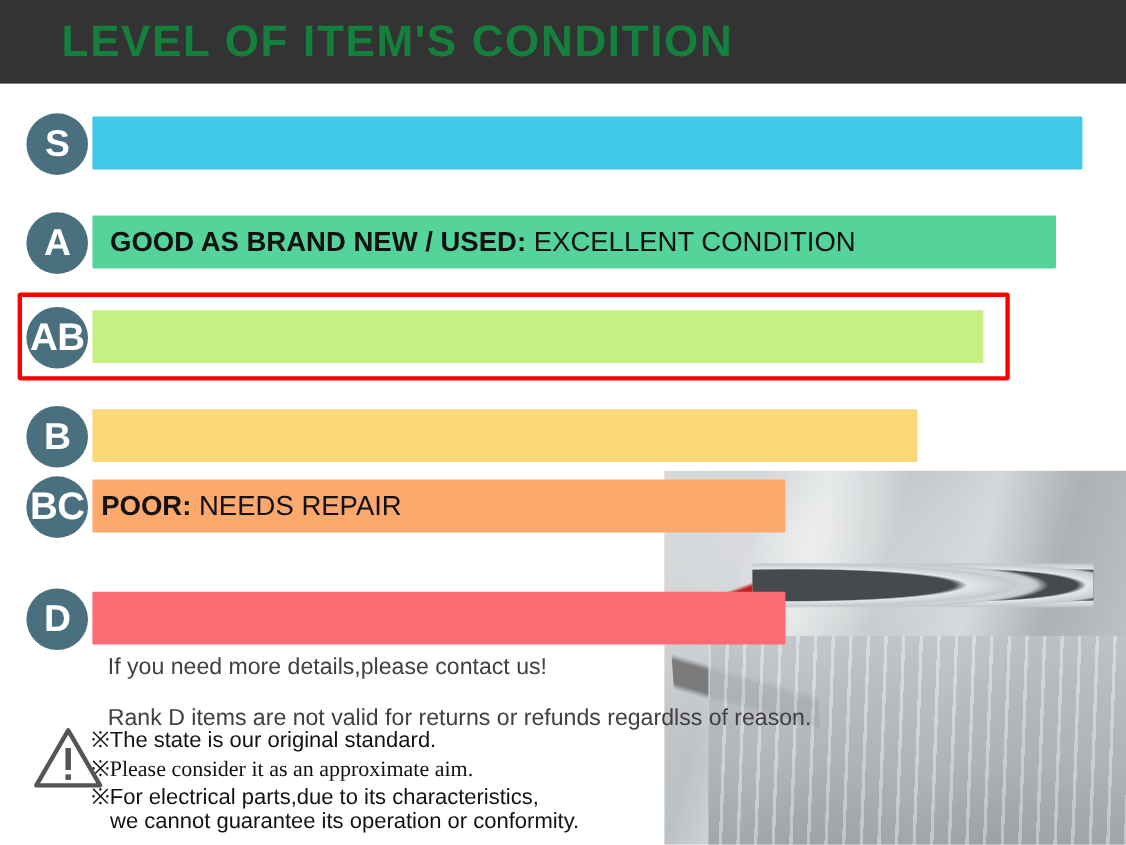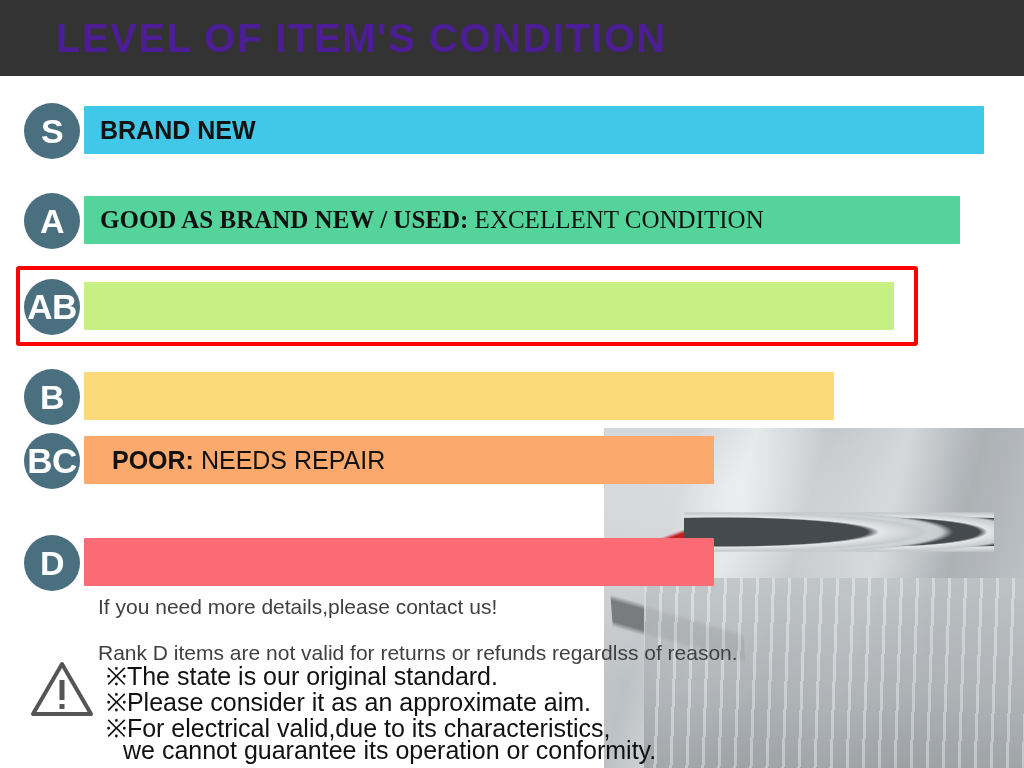--- a/index.html
+++ b/index.html
@@ -23,21 +23,21 @@
     height: 76px;
     background: #333333;
   }
   #header-title {
     position: absolute;
     left: 56px;
     top: 16px;
     font-size: 40px;
     font-weight: bold;
     letter-spacing: 1.5px;
-    color: #4c1d95;
+    color: #15803d;
     white-space: nowrap;
   }
 
   
   #engine-photo {
     position: absolute;
     right: 0;
     bottom: 0;
     width: 420px;
     height: 340px;
@@ -150,22 +150,22 @@
   .note-red {
     position: absolute;
     left: 98px;
     font-size: 21px;
     font-weight: normal;
     color: #404040;
     white-space: nowrap;
   }
   .note-black {
     position: absolute;
-    left: 106px;
-    font-size: 25px;
+    left: 83px;
+    font-size: 20px;
     color: #111111;
     white-space: nowrap;
     text-align: center;
   }
 
   #warning-icon {
     position: absolute;
     left: 30px;
     top: 660px;
     width: 64px;
@@ -179,62 +179,59 @@
 <div id="header-title">LEVEL OF ITEM'S CONDITION</div>
 
 <div id="engine-photo">
   <div id="engine-harness"></div>
 </div>
 <div id="engine-red-wire"></div>
 
 <div class="rank-row" style="top:106px;">
   <div class="rank-bar" style="width:900px; background:#41c8e8;"></div>
   <div class="rank-badge">S</div>
-  <div class="rank-text" style="left:100px;">
-    <span class="lead">BRAND NEW</span><span></span>
-  </div>
 </div>
 
 <div class="rank-row" style="top:196px;">
   <div class="rank-bar" style="width:876px; background:#54d49a;"></div>
   <div class="rank-badge">A</div>
-  <div class="rank-text" style="left:100px;font-family:Liberation Serif, serif;">
+  <div class="rank-text" style="left:100px;">
     <span class="lead">GOOD AS BRAND NEW / USED:</span><span> EXCELLENT CONDITION</span>
   </div>
 </div>
 
 <div class="rank-row" style="top:282px;">
   <div class="rank-bar" style="width:810px; background:#c6ef84;"></div>
   <div class="rank-badge two-letter">AB</div>
 </div>
 <div id="highlight-box"></div>
 
 <div class="rank-row" style="top:372px;">
   <div class="rank-bar" style="width:750px; background:#fbd978;"></div>
   <div class="rank-badge">B</div>
 </div>
 
 <div class="rank-row" style="top:436px;padding-left:24px;">
   <div class="rank-bar" style="width:630px; background:#fba96c;"></div>
   <div class="rank-badge two-letter">BC</div>
-  <div class="rank-text" style="left:92px;margin-left:20px;">
+  <div class="rank-text" style="left:92px;">
     <span class="lead">POOR:</span><span> NEEDS REPAIR</span>
   </div>
 </div>
 
 <div class="rank-row" style="top:538px;">
   <div class="rank-bar" style="width:630px; background:#fa6b74;"></div>
   <div class="rank-badge">D</div>
 </div>
 
 <div class="note-red" style="top:595px;">If you need more details,please contact us!</div>
 <div class="note-red" style="top:641px;text-align:center;">Rank D items are not valid for returns or refunds regardlss of reason.</div>
 
 <div class="note-black" style="top:658px;">※The state is our original standard.</div>
-<div class="note-black" style="top:684px;">※Please consider it as an approximate aim.</div>
-<div class="note-black" style="top:710px;">※For electrical valid,due to its characteristics,</div>
+<div class="note-black" style="top:684px;font-family:Liberation Serif, serif;">※Please consider it as an approximate aim.</div>
+<div class="note-black" style="top:710px;">※For electrical parts,due to its characteristics,</div>
 <div class="note-black" style="top:736px;margin-left:17px;">we cannot guarantee its operation or conformity.</div>
 
 <svg id="warning-icon" viewBox="0 0 64 58">
   <polygon points="32,4 61,54 3,54" fill="none" stroke="#555555" stroke-width="4" stroke-linejoin="round"></polygon>
   <rect x="29.5" y="20" width="5" height="20" fill="#555555"></rect>
   <rect x="29.5" y="44" width="5" height="5" fill="#555555"></rect>
 </svg>
 
 </body></html>

